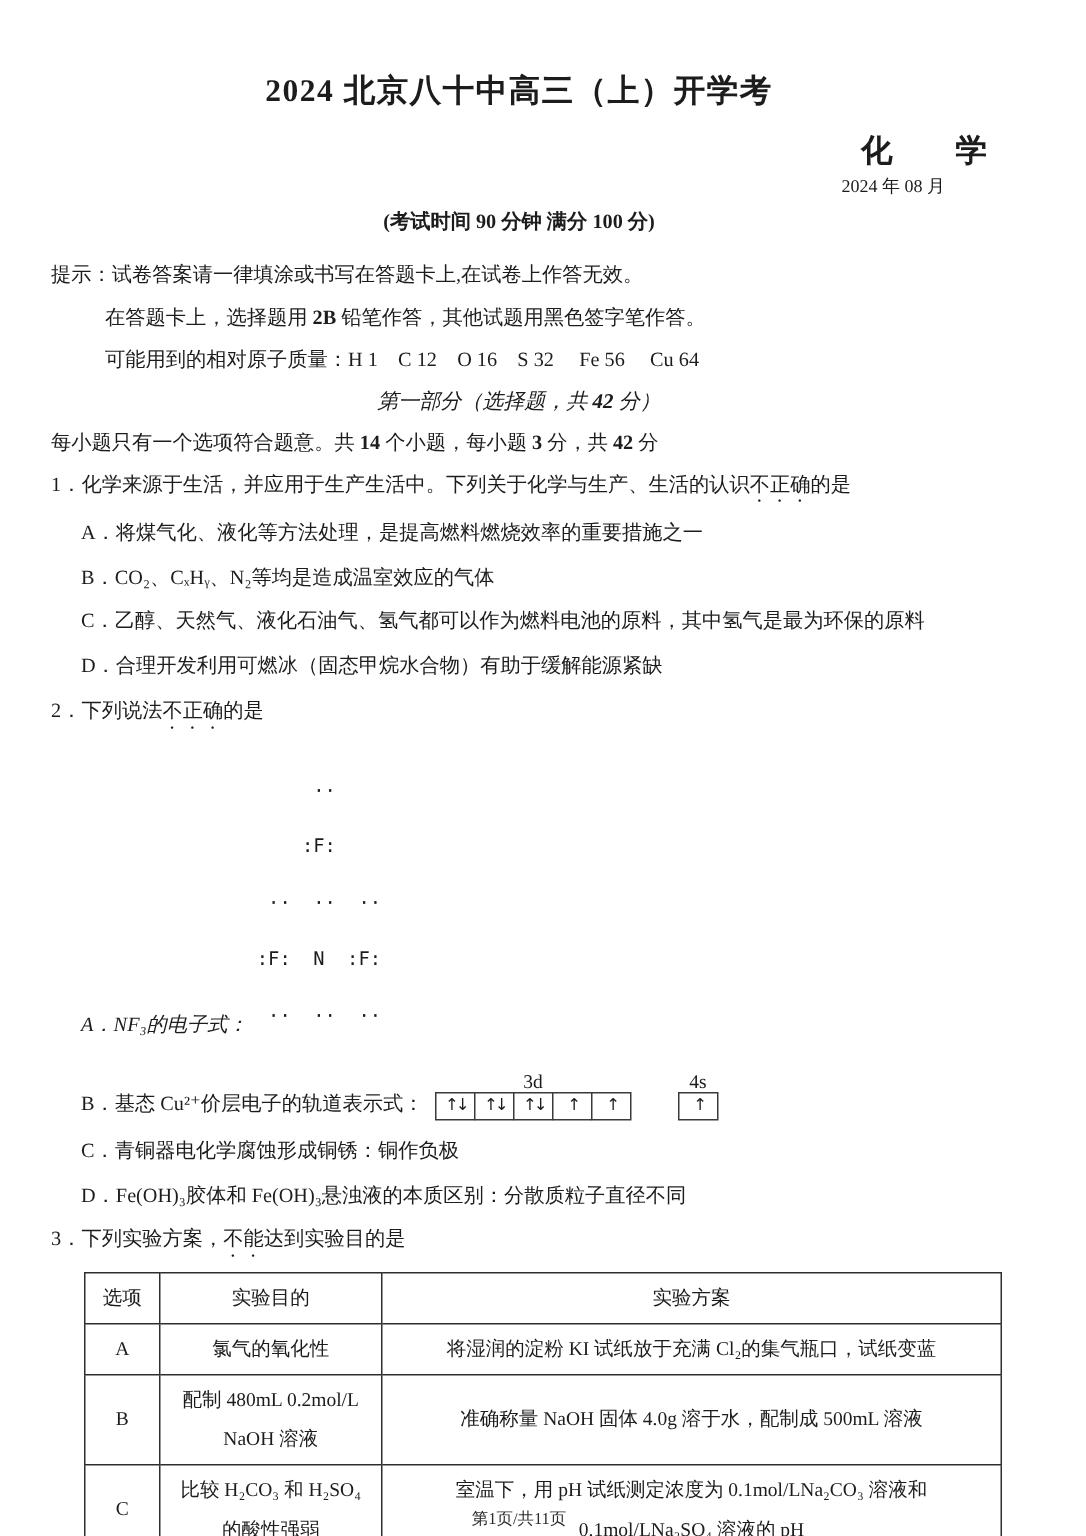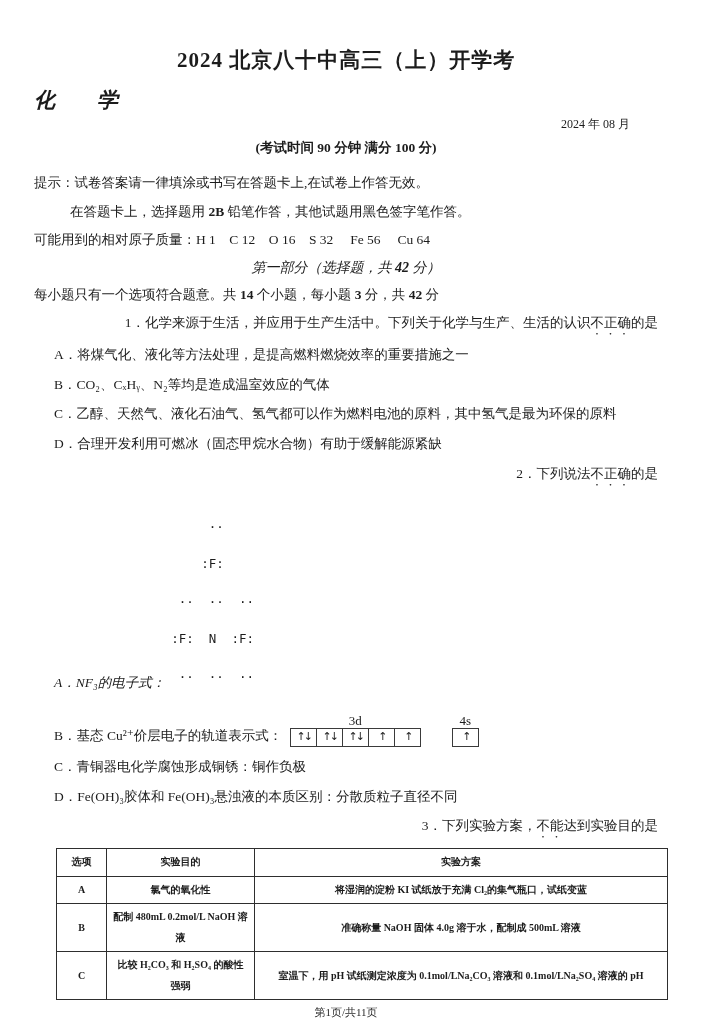--- a/index.html
+++ b/index.html
@@ -8,31 +8,31 @@
     width:692px;height:1024px;
     box-sizing:border-box;
     padding:46px 34px 0 34px;
     overflow:hidden;
     background:#fff;
     color:#1c1c1c;
     font-family:"Liberation Serif","DejaVu Serif",serif;
     font-size:13.5px;
   }
   .title{font-size:21px;font-weight:bold;text-align:center;margin:0 0 12px 0;letter-spacing:1px;}
-  .subject{font-size:21px;font-weight:bold;text-align:left;margin:0 0 2px 0;font-style:italic;}
+  .subject{font-size:21px;font-weight:bold;text-align:right;margin:0 0 2px 0;}
   .date{ text-align:right;font-size:12px;margin:2px 28px 6px 0;}
   .fill-line{text-align:center;font-size:14px;margin:0 0 8px 0;}
   .blank{display:inline-block;width:58px;border-bottom:1.5px solid #000;height:14px;vertical-align:baseline;}
   .exam-info{text-align:center;font-weight:bold;font-size:13.5px;margin:0 0 16px 0;}
   .line{margin:0 0 9px 0;line-height:1.45;}
   .indent1{padding-left:36px;}
-  .masses{white-space:pre-wrap;}
+  .masses{white-space:pre-wrap;margin-left:36px;}
   .sec-title{text-align:center;font-size:14px;margin:2px 0 8px 0;font-style:italic;}
   .b{font-weight:bold;}
-  .q{margin:4px 0 7px 0;line-height:1.45;text-align:right;}
+  .q{margin:4px 0 7px 0;line-height:1.45;}
   .opt{padding-left:20px;margin:0 0 10px 0;line-height:1.45;}
   .emph{
     text-emphasis:filled dot;text-emphasis-position:under right;
     -webkit-text-emphasis:filled dot;-webkit-text-emphasis-position:under;
   }
   
   .optA-flex{display:flex;align-items:flex-end;padding-left:20px;margin:2px 0 6px 0;}
   .optA-flex .lbl{margin-bottom:16px;font-style:italic;}
   .lewis{font-family:"DejaVu Sans Mono",monospace;font-size:12.5px;line-height:1.0;white-space:pre;margin-left:6px;}
   .lewis div{white-space:pre;}
@@ -46,21 +46,21 @@
   .orb-boxes{display:flex;}
   .orb-box{
     display:inline-block;width:25px;height:17px;border:1px solid #3a3a3a;margin-right:-1px;
     text-align:center;font-size:11px;line-height:16px;letter-spacing:-2px;
     font-family:"DejaVu Sans",sans-serif;background:#fff;
   }
   
   table.exp{border-collapse:collapse;margin:4px 0 8px 22px;width:612px;table-layout:fixed;}
   table.exp th,table.exp td{
     border:1.2px solid #2e2e2e;text-align:center;vertical-align:middle;
-    font-size:10px;font-weight:bold;padding:3px 6px;line-height:2.05;
+    font-size:13px;font-weight:normal;padding:3px 6px;line-height:2.05;
   }
   .col-opt{width:50px;}
   .col-purpose{width:148px;}
   .footer{position:absolute;left:0;right:0;bottom:4px;text-align:center;font-size:11px;color:#2b2b2b;}
 </style>
 </head>
 <body>
 
 <div class="page">
 

